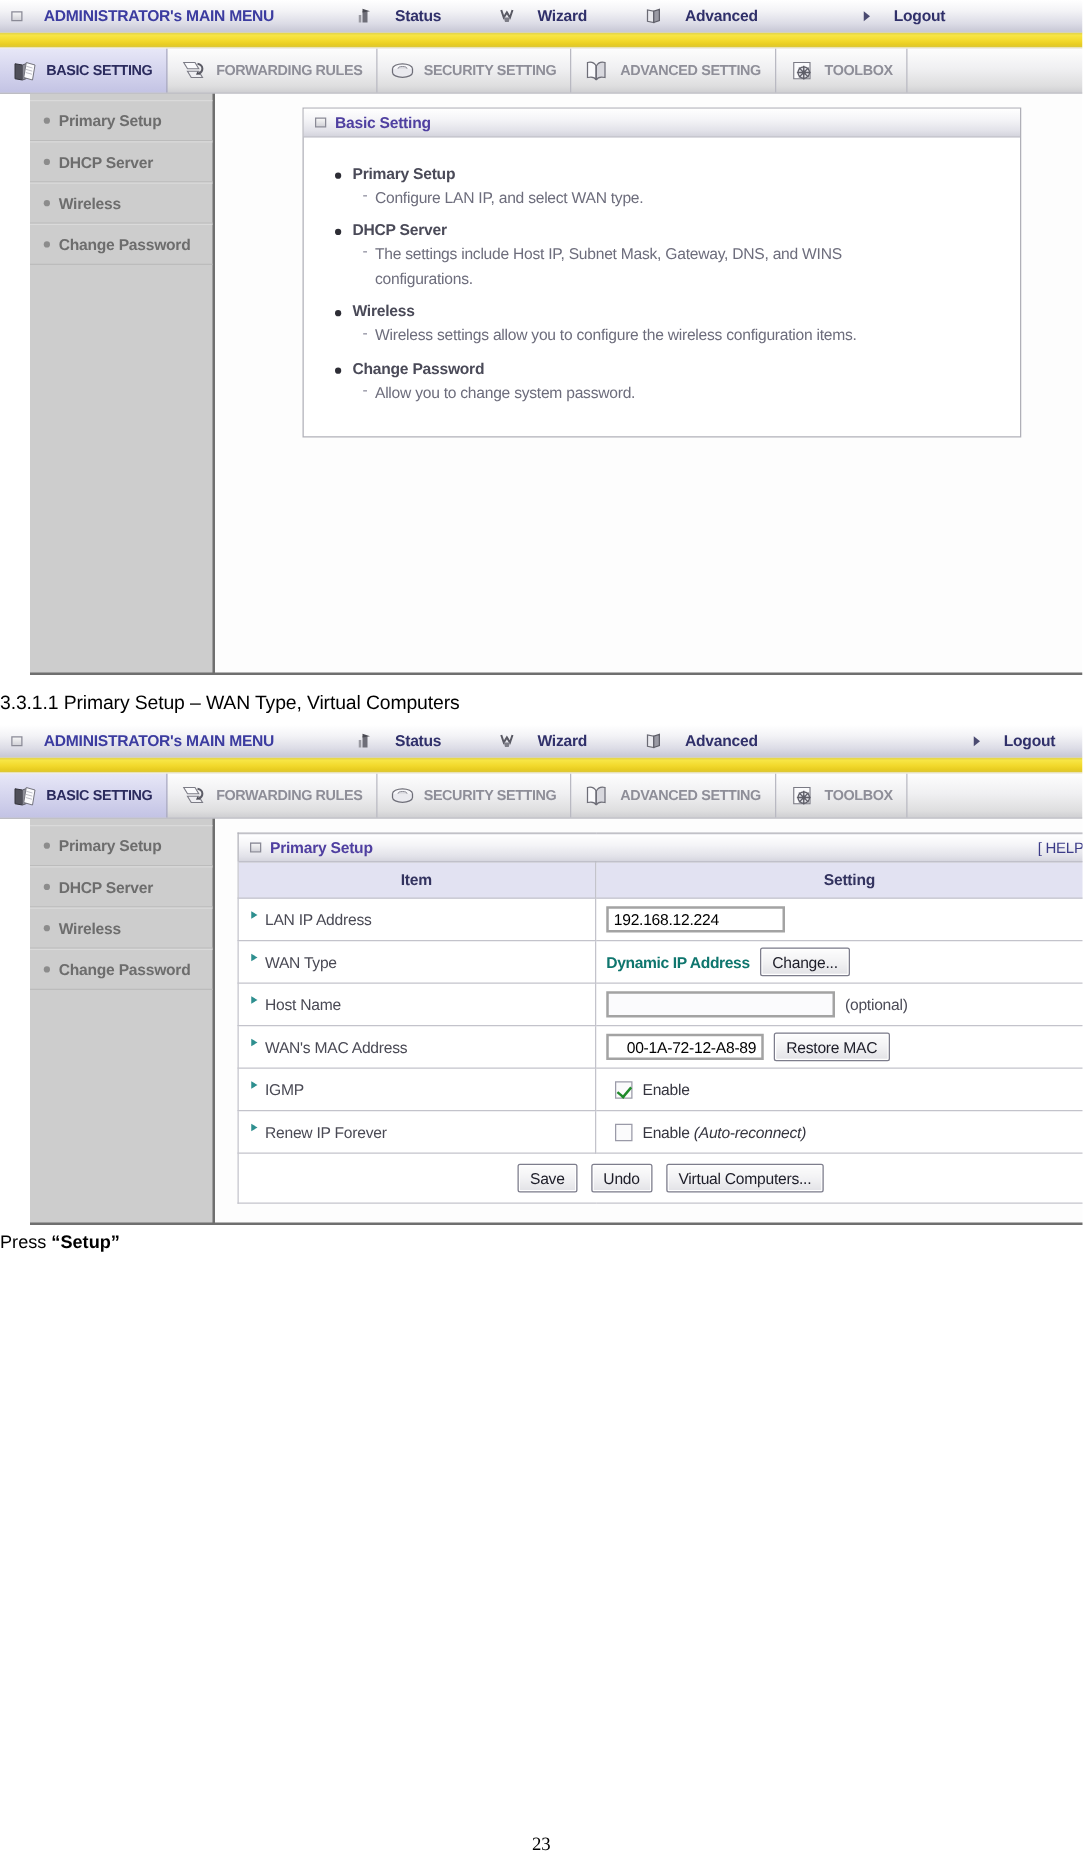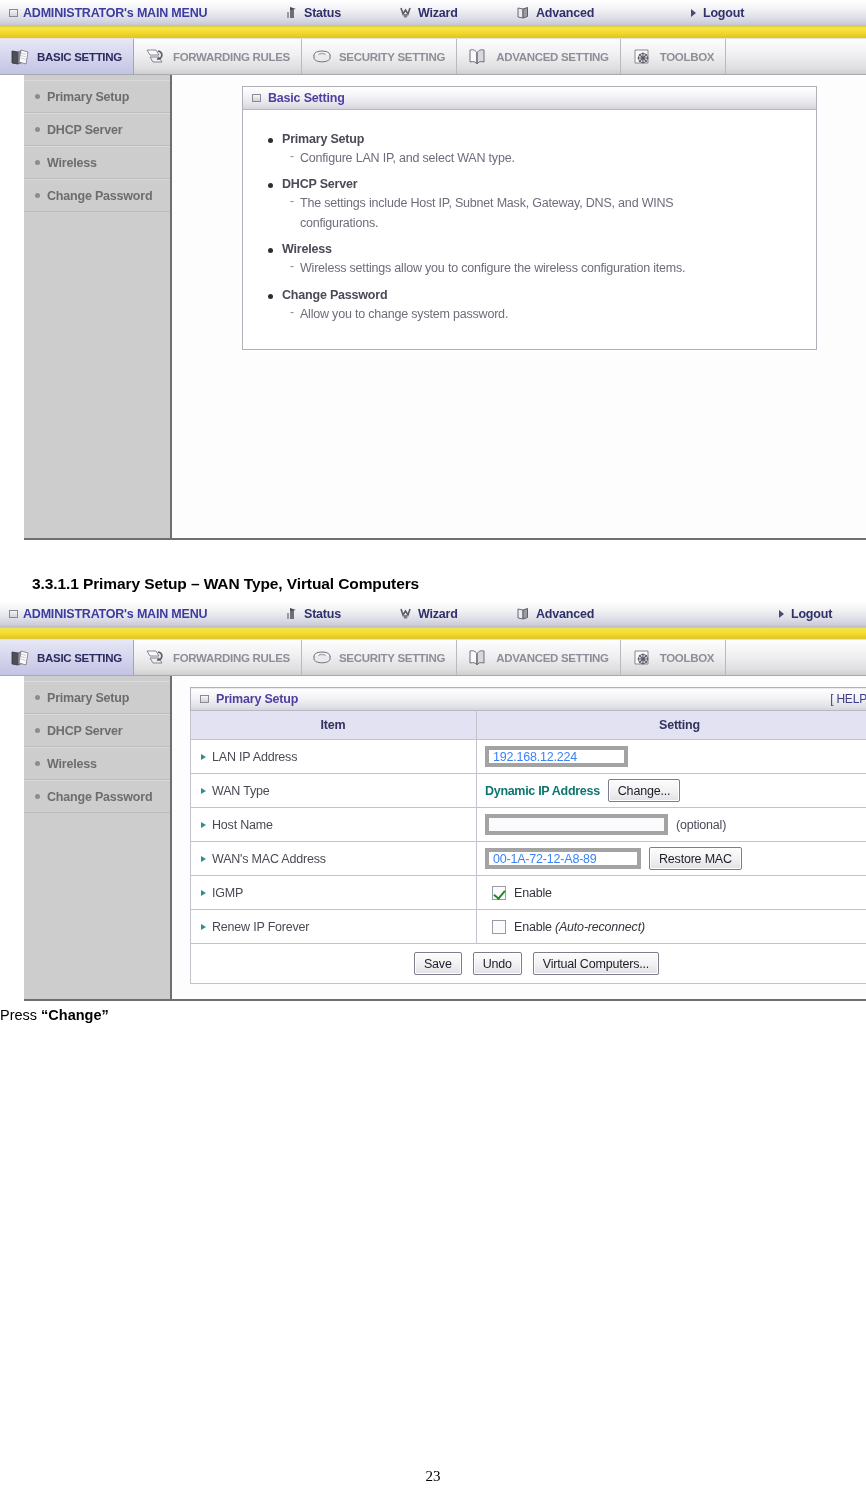--- a/index.html
+++ b/index.html
@@ -16,21 +16,21 @@
   
   .topbar {
     height: 26px;
     background: linear-gradient(to bottom, #ffffff 0%, #f3f3f6 35%, #dcdce6 75%, #c9c9d6 100%);
     display: flex; align-items: center;
     position: relative;
     border-bottom: 1px solid #bdbdc9;
   }
   .topbar-item {
     display: flex; align-items: center;
-    gap: 5px;
+    gap: 17px;
     white-space: nowrap;
   }
   .tb-main {
     margin-left: 9px;
     color: #3c3ca0;
     font-size: 12.5px;
     font-weight: bold;
     letter-spacing: -0.2px;
   }
   .tb-link {
@@ -200,44 +200,44 @@
     background: #e2e2f2;
     text-align: center;
     height: 29px;
     font-size: 12.5px;
     font-weight: bold;
     color: #33335f;
     letter-spacing: -0.2px;
   }
   .st-row td { height: 34px; font-size: 12.5px; }
   .col-item { width: 286px; padding-left: 10px; margin-top: 27px; }
-  .item-cell { display: flex; align-items: center; gap: 6px; }
+  .item-cell { display: flex; align-items: flex-start; gap: 6px; }
   .tri {
     width: 0; height: 0; flex: none;
     border-left: 5px solid #2e8f8f;
     border-top: 3.5px solid transparent;
     border-bottom: 3.5px solid transparent;
   }
   .item-text { color: #4a4a55; letter-spacing: -0.2px; }
   .col-setting { padding-left: 8px; }
   .set-cell { display: flex; align-items: center; gap: 8px; }
 
   .txtbox {
-    border: 4px solid #a3a3a3;
+    border: 2px solid #a3a3a3;
     background: #ffffff;
     height: 21px;
     font-family: "Liberation Sans", sans-serif;
     font-size: 12.5px;
-    color: #3b82f6;
+    color: #000000;
     padding: 0 4px;
     letter-spacing: -0.2px;
   }
   .txtbox.ip { width: 143px; }
   .txtbox.host { width: 183px; background: #fbfbfd; }
-  .txtbox.mac { width: 156px; }
+  .txtbox.mac { width: 126px; text-align: right; }
 
   .btn {
     border: 1px solid #7d7d8c;
     background: linear-gradient(to bottom, #fdfdfd 0%, #f2f2f4 50%, #e2e2e6 100%);
     font-family: "Liberation Sans", sans-serif;
     font-size: 12.5px;
     color: #1d1d28;
     height: 23px;
     padding: 0 9px;
     letter-spacing: -0.2px;
@@ -277,25 +277,24 @@
     height: 40px;
     text-align: center;
     background: #ffffff;
     border-top: 1px solid #c3c3cb;
   }
   .act-wrap { display: flex; align-items: center; justify-content: center; gap: 11px; }
 
   
   .doc-heading {
     font-size: 15.5px;
-    font-weight: bold;
+    font-weight: normal;
     color: #000000;
-    margin: 35px 0 8px 0;
+    margin: 14px 0 8px 0;
     letter-spacing: -0.1px;
-    padding-left: 32px;
   }
   .doc-caption {
     font-size: 14.5px;
     color: #000000;
     margin: 6px 0 0 0;
   }
   .doc-caption b { font-weight: bold; }
 
   .pagenum {
     position: absolute;
@@ -738,16 +737,16 @@
             </div>
           </td>
         </tr>
       </tbody>
         </table>
     </div>
   </div>
 </div>
 
 <div class="doc-caption">
-  <span>Press </span><b>“Change”</b>
+  <span>Press </span><b>“Setup”</b>
 </div>
 
 <div class="pagenum">23</div>
 
 </body></html>

